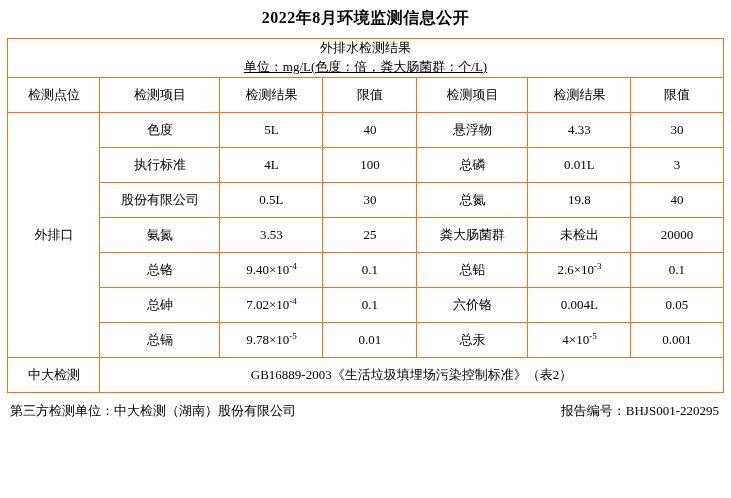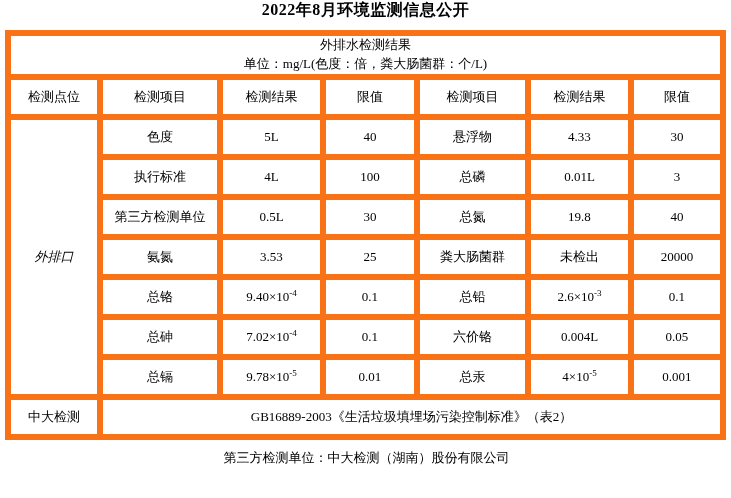--- a/index.html
+++ b/index.html
@@ -18,52 +18,51 @@
     width: 731px;
     height: 498px;
     position: relative;
     box-sizing: border-box;
   }
   .doc-title {
     text-align: center;
     font-size: 16px;
     font-weight: bold;
     font-family: "Liberation Serif", "DejaVu Serif", serif;
-    padding-top: 0;
+    padding-top: 8px;
     padding-bottom: 9px;
     letter-spacing: 0.5px;
   }
   table.main {
     border-collapse: collapse;
     width: 715px;
     margin: 0 auto;
     table-layout: fixed;
   }
   table.main td {
-    border: 6px solid #f97316;
+    border: 1px solid #f97316;
     text-align: center;
     vertical-align: middle;
     font-size: 13px;
     font-family: "Liberation Serif", "DejaVu Serif", serif;
     padding: 0;
     height: 34px;
   }
   td.head-block {
     height: 48px;
     line-height: 1.45;
     font-size: 13px;
     padding: 4px 0;
   }
   td.colhdr {
     height: 36px;
     font-size: 13.5px;
   }
   td.outlet {
     font-size: 13.5px;
-    font-style: italic;
   }
   td.std-label {
     font-size: 13.5px;
   }
   td.std-value {
     font-size: 13.5px;
   }
   .num {
     font-family: Liberation Serif, serif;
     font-size: 13px;
@@ -77,30 +76,29 @@
   .footer {
     width: 715px;
     margin: 0 auto;
     display: flex;
     justify-content: space-between;
     align-items: center;
     font-size: 13px;
     font-family: "Liberation Serif", "DejaVu Serif", serif;
     padding-top: 9px;
     box-sizing: border-box;
-    flex-direction: column;
   }
   .footer .left {
     padding-left: 2px;
   }
   .footer .right {
     padding-right: 4px;
   }
   .unit-line1 { display: block; }
-  .unit-line2 { display: block; }
+  .unit-line2 { display: block; text-decoration: underline; }
 </style>
 </head>
 <body>
 
 <div class="page">
 
   <div class="doc-title">2022年8月环境监测信息公开</div>
 
   <table class="main">
     <colgroup>
@@ -142,21 +140,21 @@
       <tr>
         <td>执行标准</td>
         <td>4L</td>
         <td>100</td>
         <td>总磷</td>
         <td>0.01L</td>
         <td>3</td>
       </tr>
 
       <tr>
-        <td>第三方检测单位</td>
+        <td>股份有限公司</td>
         <td>0.5L</td>
         <td>30</td>
         <td>总氮</td>
         <td>19.8</td>
         <td>40</td>
       </tr>
 
       <tr>
         <td>氨氮</td>
         <td>3.53</td>
@@ -205,15 +203,16 @@
 
       <tr>
         <td class="std-label">中大检测</td>
         <td class="std-value" colspan="6">GB16889-2003《生活垃圾填埋场污染控制标准》（表2）</td>
       </tr>
     </tbody>
   </table>
 
   <div class="footer">
     <div class="left">第三方检测单位：中大检测（湖南）股份有限公司</div>
+    <div class="right">报告编号：BHJS001-220295</div>
   </div>
 
 </div>
 
 </body></html>

